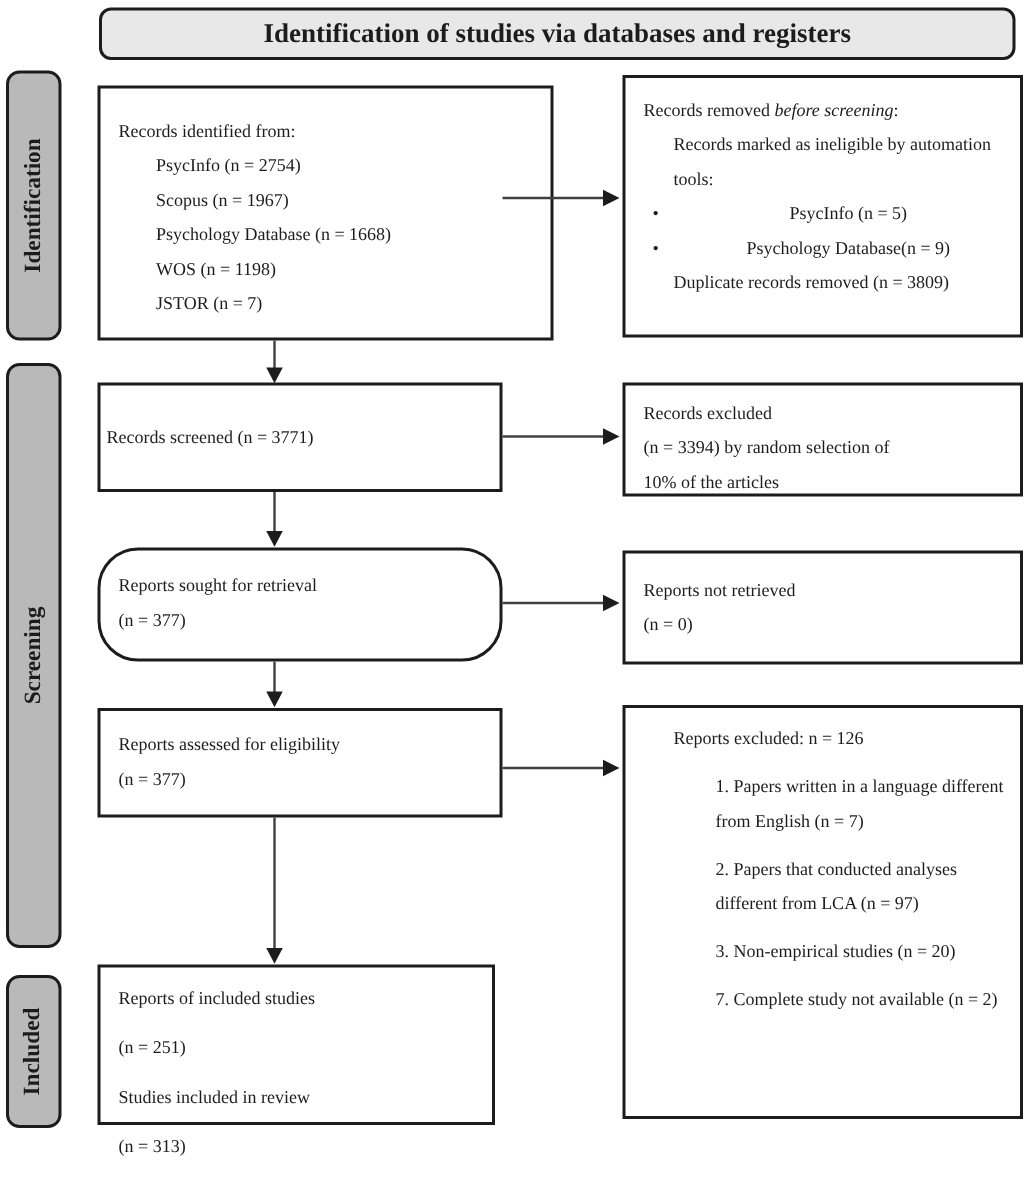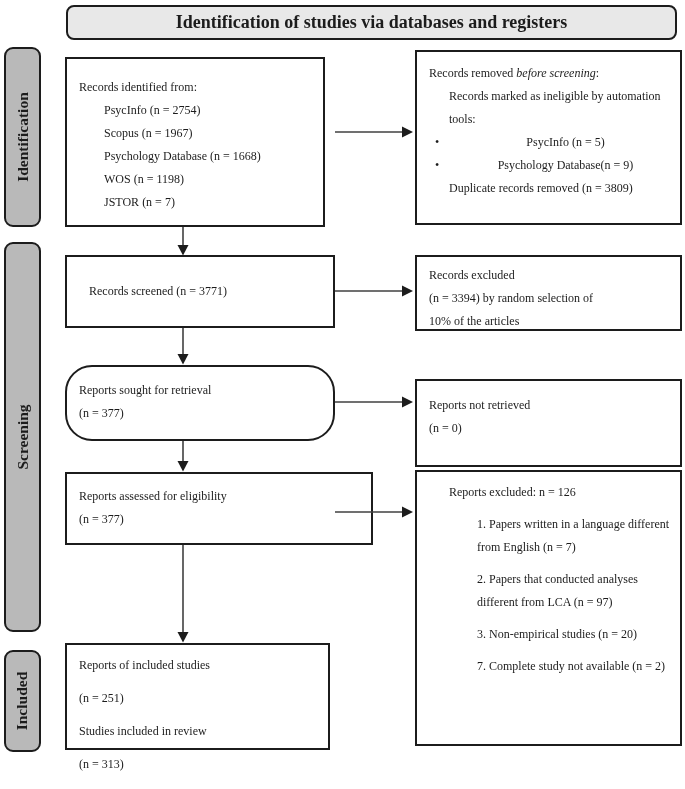--- a/index.html
+++ b/index.html
@@ -30,34 +30,34 @@
   }
   .stage .rot{transform:rotate(-90deg);white-space:nowrap;}
   #stage-identification{top:47px;height:176px;}
   #stage-screening{top:242px;height:386px;}
   #stage-included{top:650px;height:98px;}
   .box{
     position:absolute;background:var(--box-fill);
     border:2.5px solid var(--border);
     font-size:12px;line-height:23px;box-sizing:border-box;
   }
-  #box-records-identified{left:65px;top:57px;width:260px;height:170px;padding:17px 8px 0 12px;}
+  #box-records-identified{left:65px;top:57px;width:304px;height:170px;padding:17px 8px 0 12px;}
   #box-records-identified .src{margin-left:25px;}
-  #box-records-screened{left:65px;top:255px;width:270px;height:73px;display:flex;align-items:center;padding-left:22px;font-family:Liberation Serif, serif;}
+  #box-records-screened{left:65px;top:255px;width:270px;height:73px;display:flex;align-items:center;padding-left:4px;font-family:Liberation Serif, serif;}
   #box-reports-sought{left:65px;top:365px;width:270px;height:76px;padding:12px 8px 0 12px;border-radius:27px;}
-  #box-reports-assessed{left:65px;top:472px;width:308px;height:73px;padding:11px 8px 0 12px;}
+  #box-reports-assessed{left:65px;top:472px;width:270px;height:73px;padding:11px 8px 0 12px;}
   #box-included-studies{left:65px;top:643px;width:265px;height:107px;padding:9px 8px 0 12px;}
   #box-included-studies .pline{margin-bottom:10px;}
   #box-records-removed{left:415px;top:50px;width:267px;height:175px;padding:10px 8px 0 12px;}
   #box-records-removed .sub{margin-left:20px;}
   .brow{display:flex;padding-left:6px;}
   .bdot{width:24px;flex:none;}
   .btxt{flex:1;text-align:center;}
   #box-records-excluded{left:415px;top:255px;width:267px;height:76px;padding:7px 6px 0 12px;}
-  #box-reports-not-retrieved{left:415px;top:367px;width:267px;height:88px;padding:13px 8px 0 12px;margin-top:12px;}
+  #box-reports-not-retrieved{left:415px;top:367px;width:267px;height:76px;padding:13px 8px 0 12px;}
   #box-reports-excluded{left:415px;top:470px;width:267px;height:276px;padding:9px 10px 0 32px;}
   #box-reports-excluded .reason{margin-left:28px;margin-top:9px;}
   .it{font-style:italic;}
   .arrows{position:absolute;left:0;top:0;pointer-events:none;}
   .arrows line{stroke:var(--arrow);stroke-width:1.6;}
   .arrows polygon{fill:var(--border);}
 </style>
 </head>
 <body>
 

